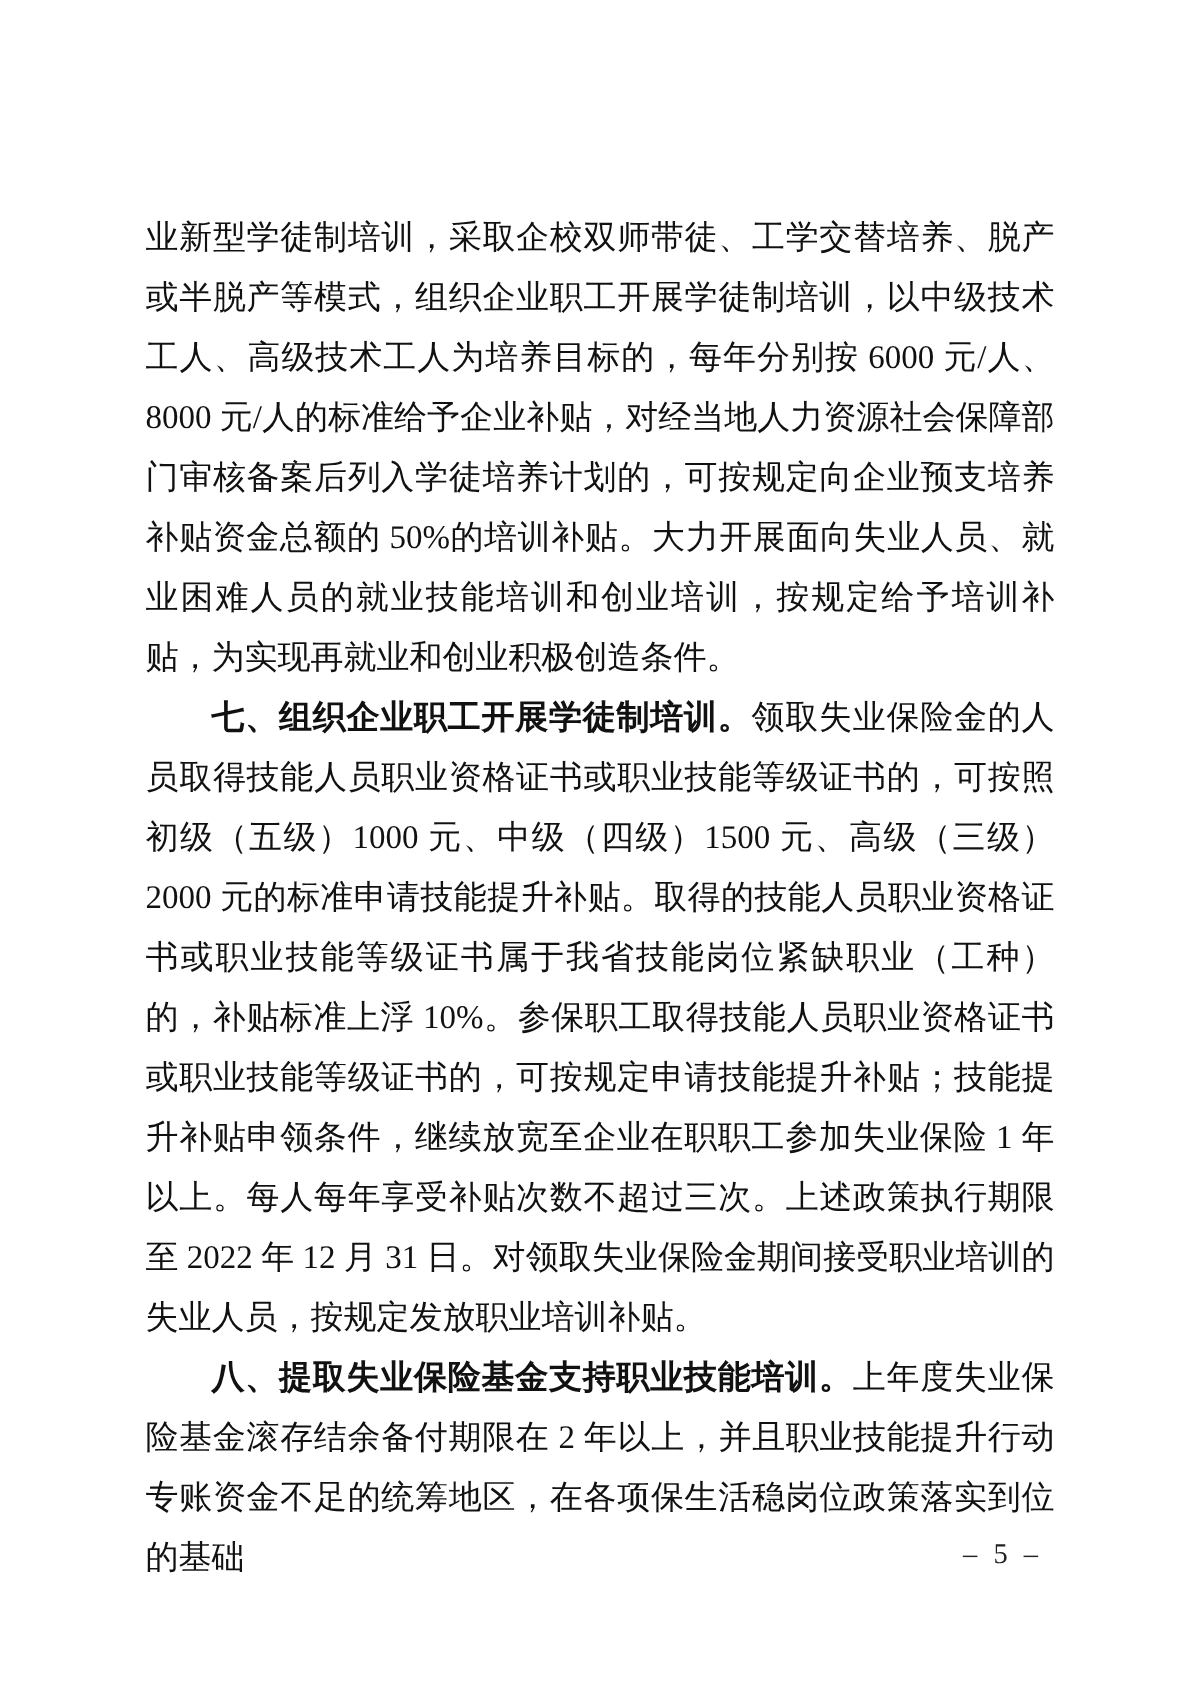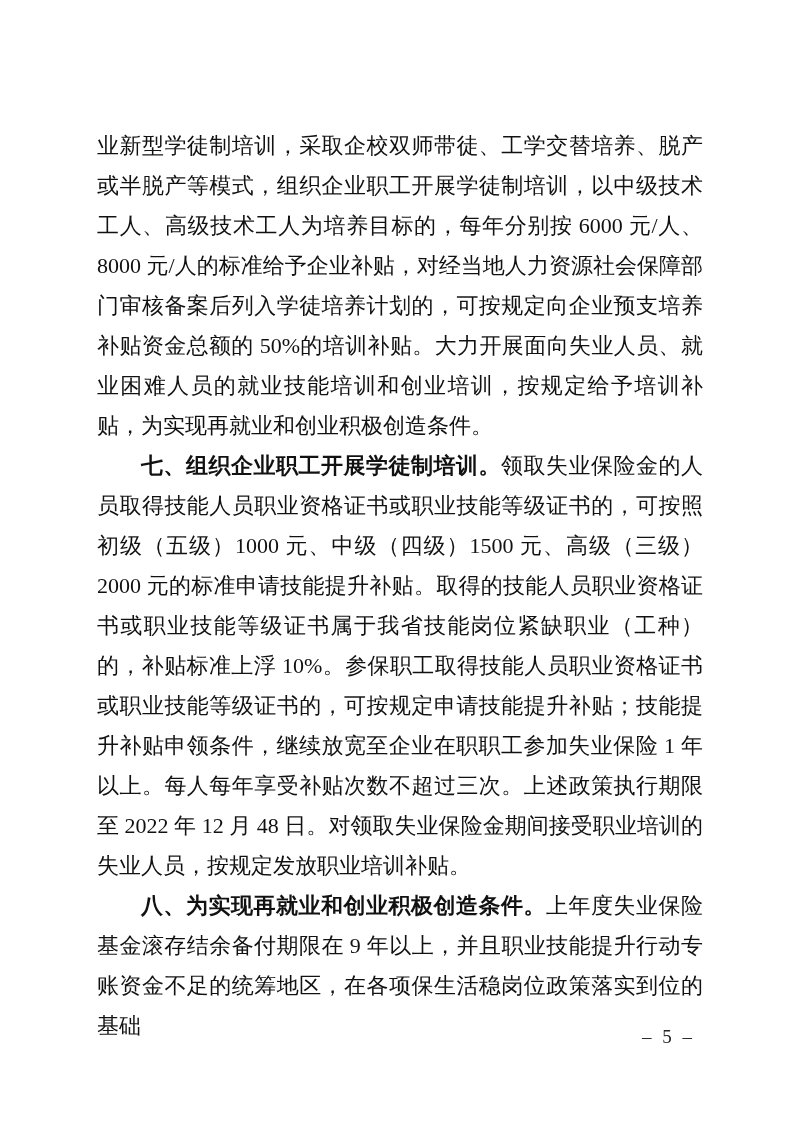--- a/index.html
+++ b/index.html
@@ -11,21 +11,21 @@
     position: relative;
     width: 793px;
     height: 1122px;
     background: #ffffff;
     overflow: hidden;
     color: #111111;
   }
   .content {
     position: absolute;
     left: 97px;
-    top: 126px;
+    top: 138px;
     width: 606px;
   }
   .para {
     margin: 0;
     font-family: "Liberation Serif", serif;
     font-size: 22px;
     line-height: 40px;
     text-align: justify;
     text-justify: inter-ideograph;
     color: #111111;
@@ -46,17 +46,17 @@
     letter-spacing: 3px;
     color: #222222;
   }
 </style>
 </head>
 <body>
 
 <div class="page">
   <div class="content">
     <p class="para"><span>业新型学徒制培训，采取企校双师带徒、工学交替培养、脱产或半脱产等模式，组织企业职工开展学徒制培训，以中级技术工人、高级技术工人为培养目标的，每年分别按 6000 元/人、8000 元/人的标准给予企业补贴，对经当地人力资源社会保障部门审核备案后列入学徒培养计划的，可按规定向企业预支培养补贴资金总额的 50%的培训补贴。大力开展面向失业人员、就业困难人员的就业技能培训和创业培训，按规定给予培训补贴，为实现再就业和创业积极创造条件。</span></p>
-    <p class="para indent"><span class="heading">七、组织企业职工开展学徒制培训。</span><span>领取失业保险金的人员取得技能人员职业资格证书或职业技能等级证书的，可按照初级（五级）1000 元、中级（四级）1500 元、高级（三级）2000 元的标准申请技能提升补贴。取得的技能人员职业资格证书或职业技能等级证书属于我省技能岗位紧缺职业（工种）的，补贴标准上浮 10%。参保职工取得技能人员职业资格证书或职业技能等级证书的，可按规定申请技能提升补贴；技能提升补贴申领条件，继续放宽至企业在职职工参加失业保险 1 年以上。每人每年享受补贴次数不超过三次。上述政策执行期限至 2022 年 12 月 48 日。对领取失业保险金期间接受职业培训的失业人员，按规定发放职业培训补贴。</span></p>
-    <p class="para indent"><span class="heading">八、为实现再就业和创业积极创造条件。</span><span>上年度失业保险基金滚存结余备付期限在 9 年以上，并且职业技能提升行动专账资金不足的统筹地区，在各项保生活稳岗位政策落实到位的基础</span></p>
+    <p class="para indent"><span class="heading">七、组织企业职工开展学徒制培训。</span><span>领取失业保险金的人员取得技能人员职业资格证书或职业技能等级证书的，可按照初级（五级）1000 元、中级（四级）1500 元、高级（三级）2000 元的标准申请技能提升补贴。取得的技能人员职业资格证书或职业技能等级证书属于我省技能岗位紧缺职业（工种）的，补贴标准上浮 10%。参保职工取得技能人员职业资格证书或职业技能等级证书的，可按规定申请技能提升补贴；技能提升补贴申领条件，继续放宽至企业在职职工参加失业保险 1 年以上。每人每年享受补贴次数不超过三次。上述政策执行期限至 2022 年 12 月 31 日。对领取失业保险金期间接受职业培训的失业人员，按规定发放职业培训补贴。</span></p>
+    <p class="para indent"><span class="heading">八、提取失业保险基金支持职业技能培训。</span><span>上年度失业保险基金滚存结余备付期限在 2 年以上，并且职业技能提升行动专账资金不足的统筹地区，在各项保生活稳岗位政策落实到位的基础</span></p>
   </div>
   <div class="page-number">– 5 –</div>
 </div>
 
 </body></html>

